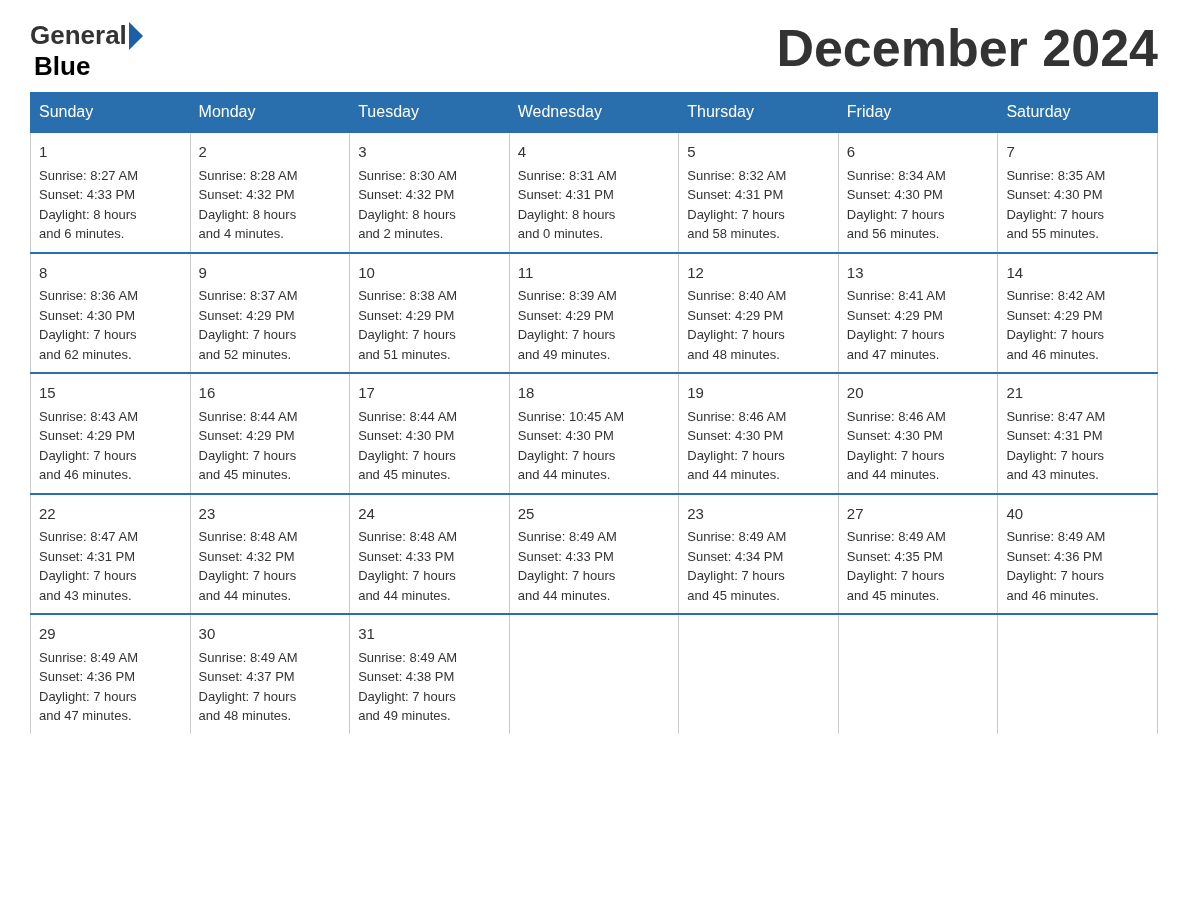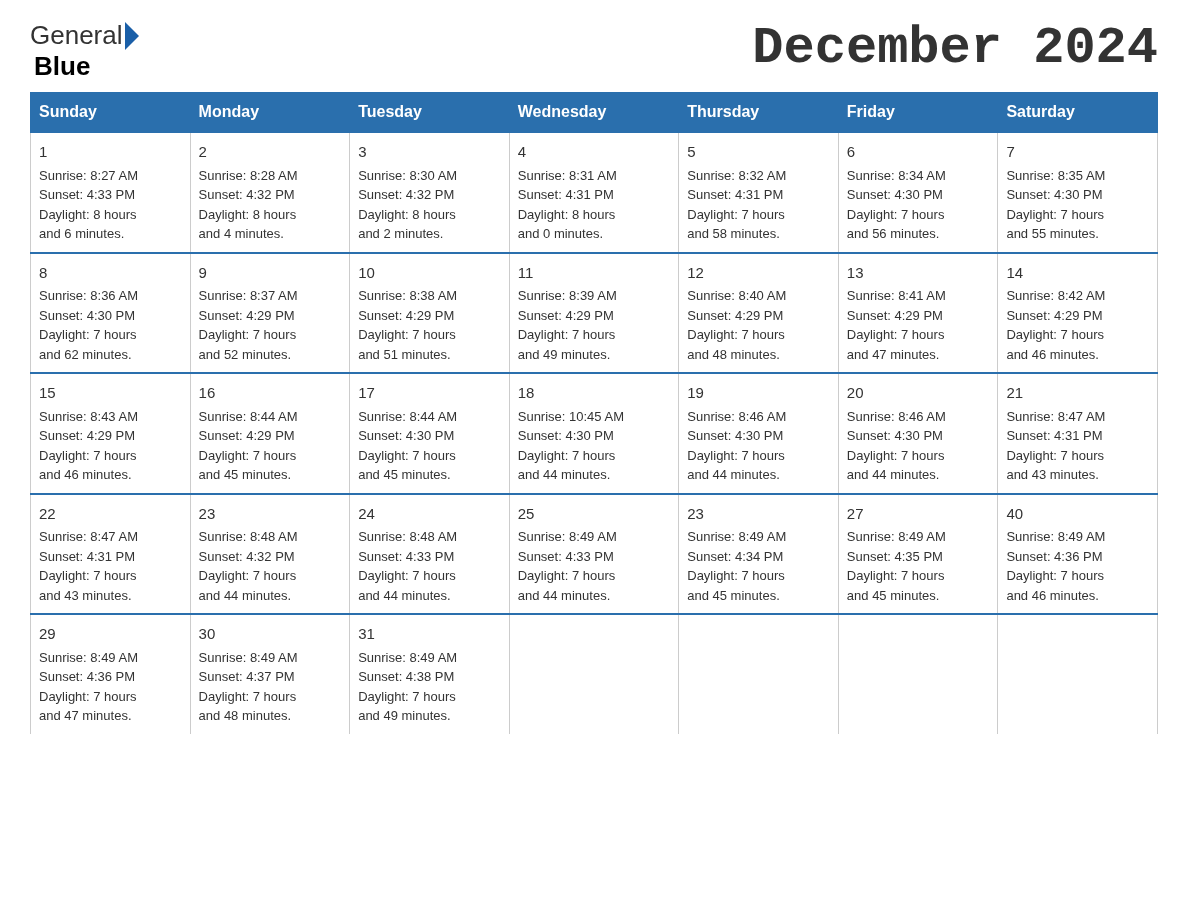--- a/index.html
+++ b/index.html
@@ -17,21 +17,21 @@
       align-items: flex-start;
       margin-bottom: 10px;
     }
     .logo {
       display: flex;
       flex-direction: column;
       align-items: flex-start;
     }
     .logo-text {
       font-size: 26px;
-      font-weight: normal;
+      font-weight: bold;
       color: #333;
       display: flex;
       align-items: center;
       gap: 0;
     }
     .logo-general {
       color: #333;
     }
     .logo-arrow {
       display: inline-block;
@@ -43,21 +43,20 @@
       margin-left: 2px;
     }
     .logo-blue {
       color: #000000;
       font-size: 26px;
       font-weight: bold;
       margin-left: 4px;
     }
     .title-area {
       text-align: right;
-      font-family: Liberation Mono, monospace;
     }
     .month-title {
       font-size: 52px;
       font-weight: bold;
       color: #333;
       line-height: 1.1;
     }
     .location-title {
       font-size: 22px;
       color: #333;
@@ -68,21 +67,21 @@
       border-collapse: collapse;
       margin-top: 10px;
     }
     thead tr {
       background-color: #2a6fad;
       color: #fff;
     }
     thead th {
       padding: 10px 8px;
       font-size: 16px;
-      font-weight: bold;
+      font-weight: normal;
       text-align: left;
       border: 1px solid #2a6fad;
     }
     tbody tr {
       background: #fff;
       vertical-align: top;
     }
     tbody tr td {
       padding: 8px 8px;
       font-size: 13px;

